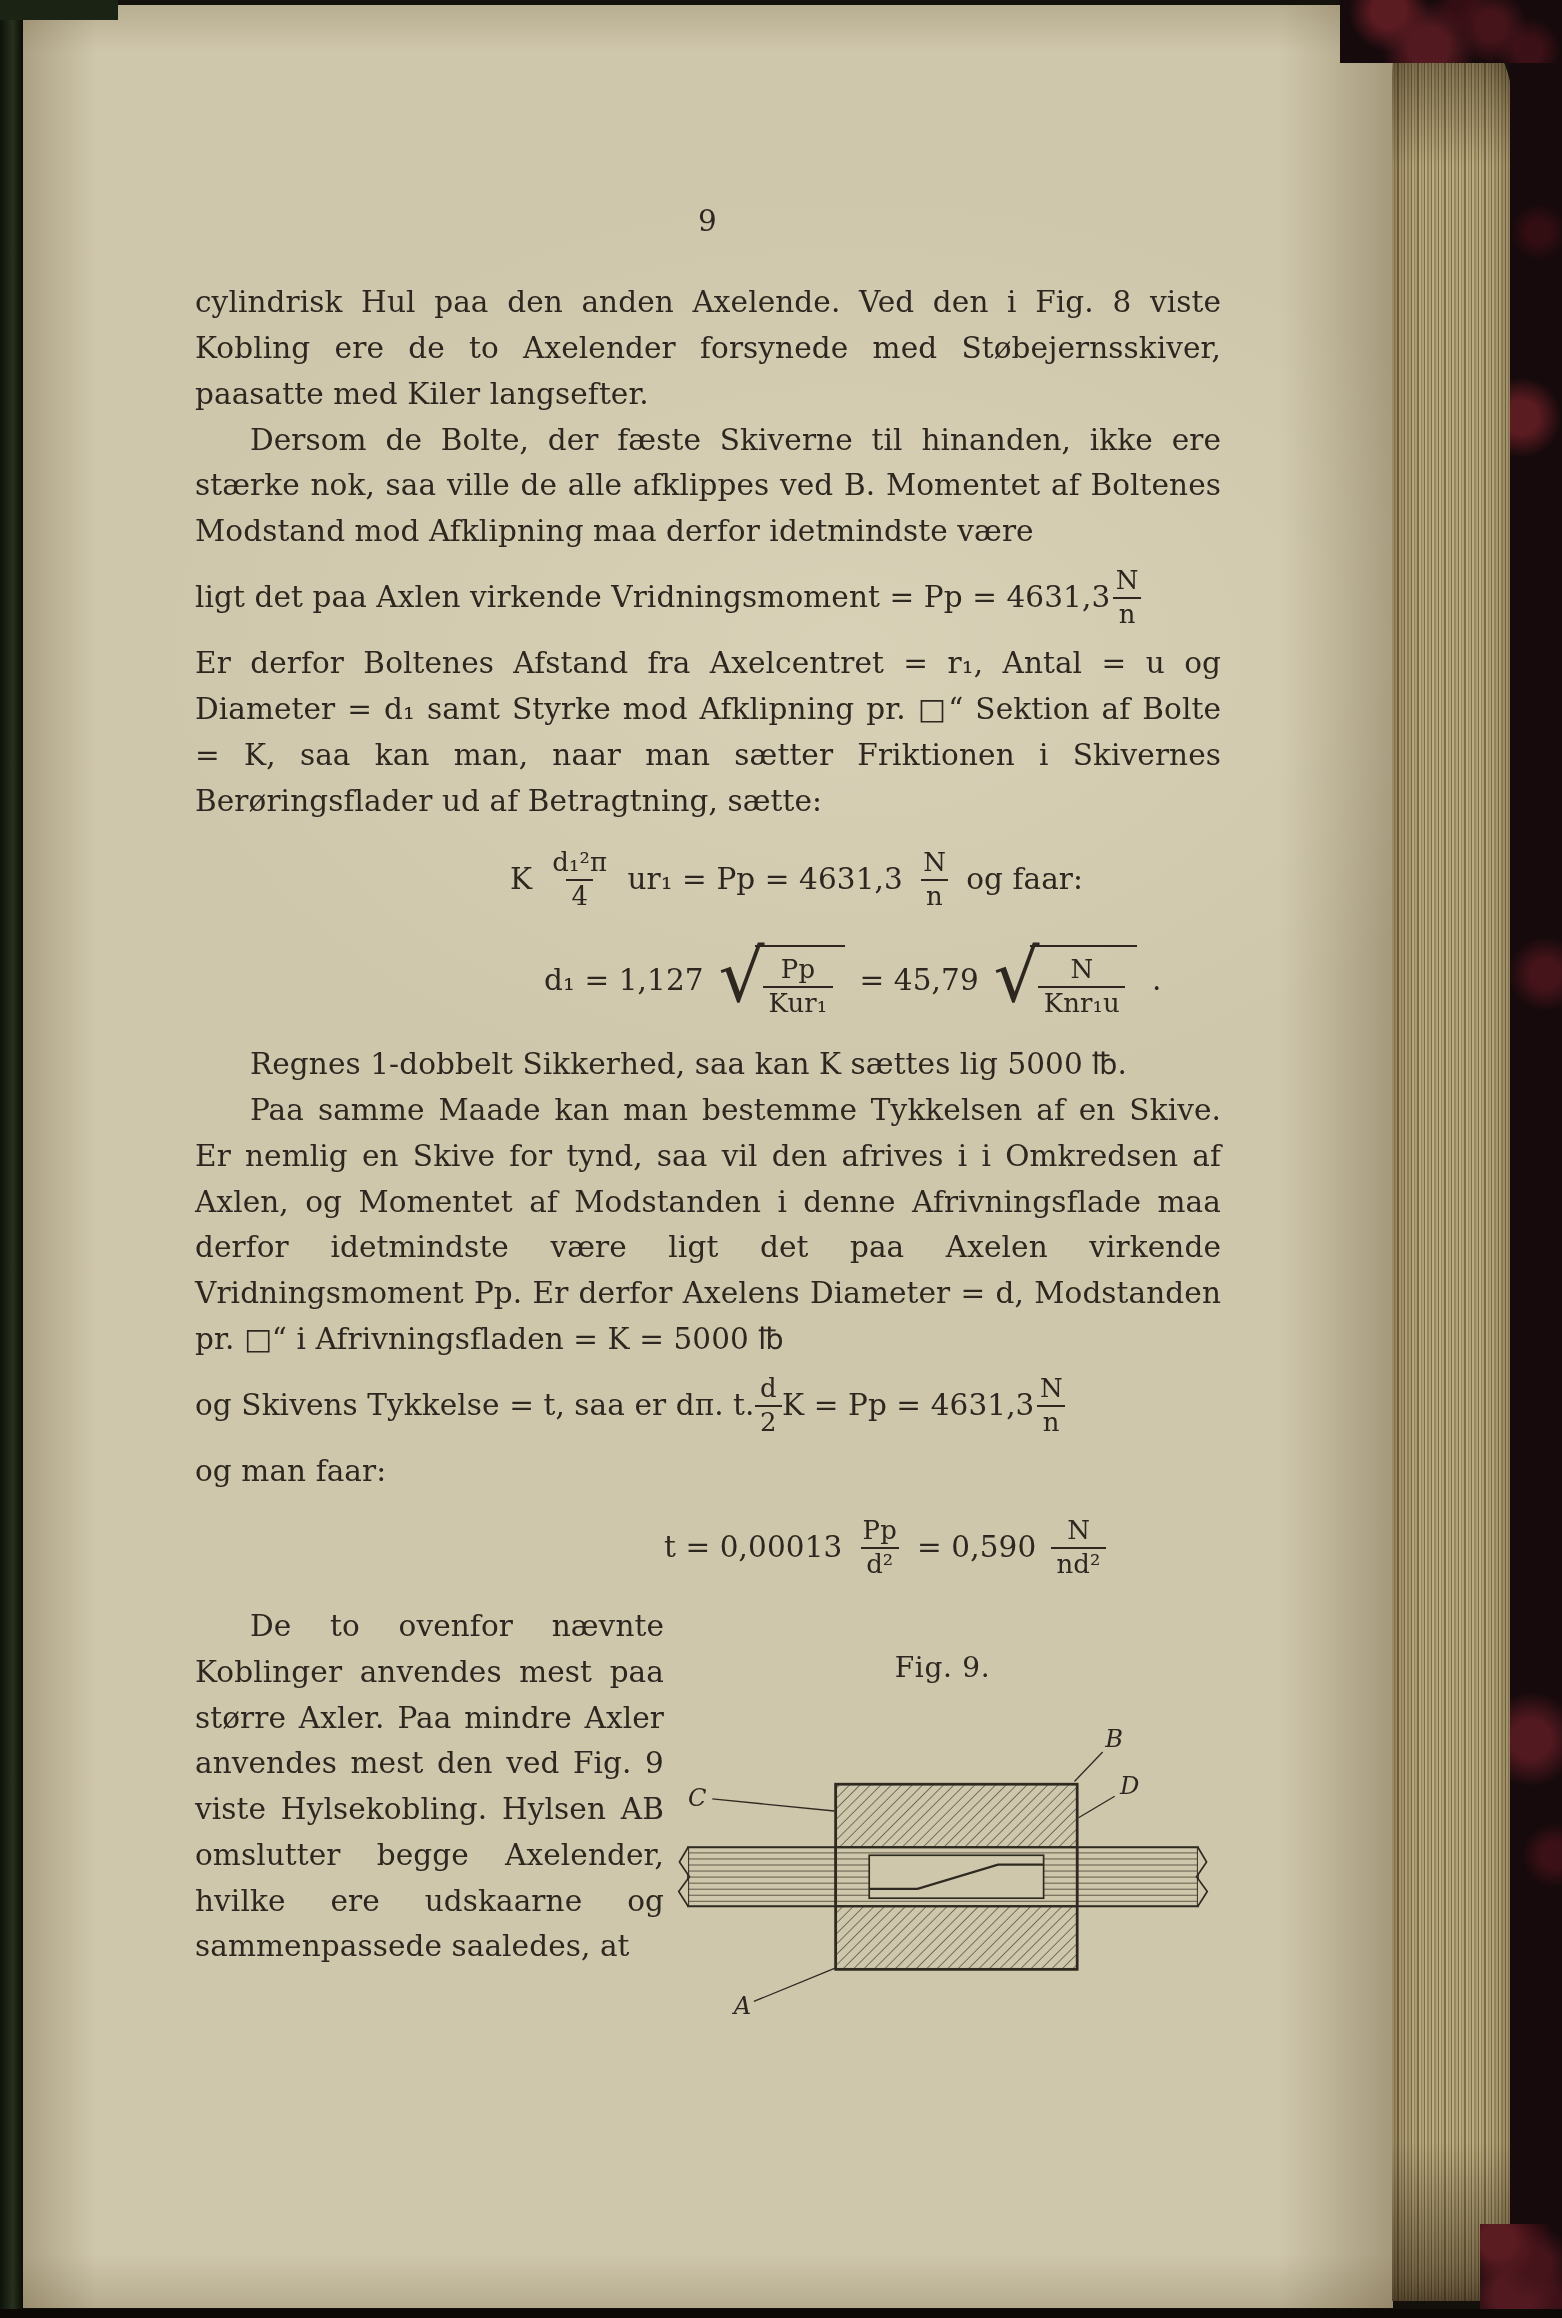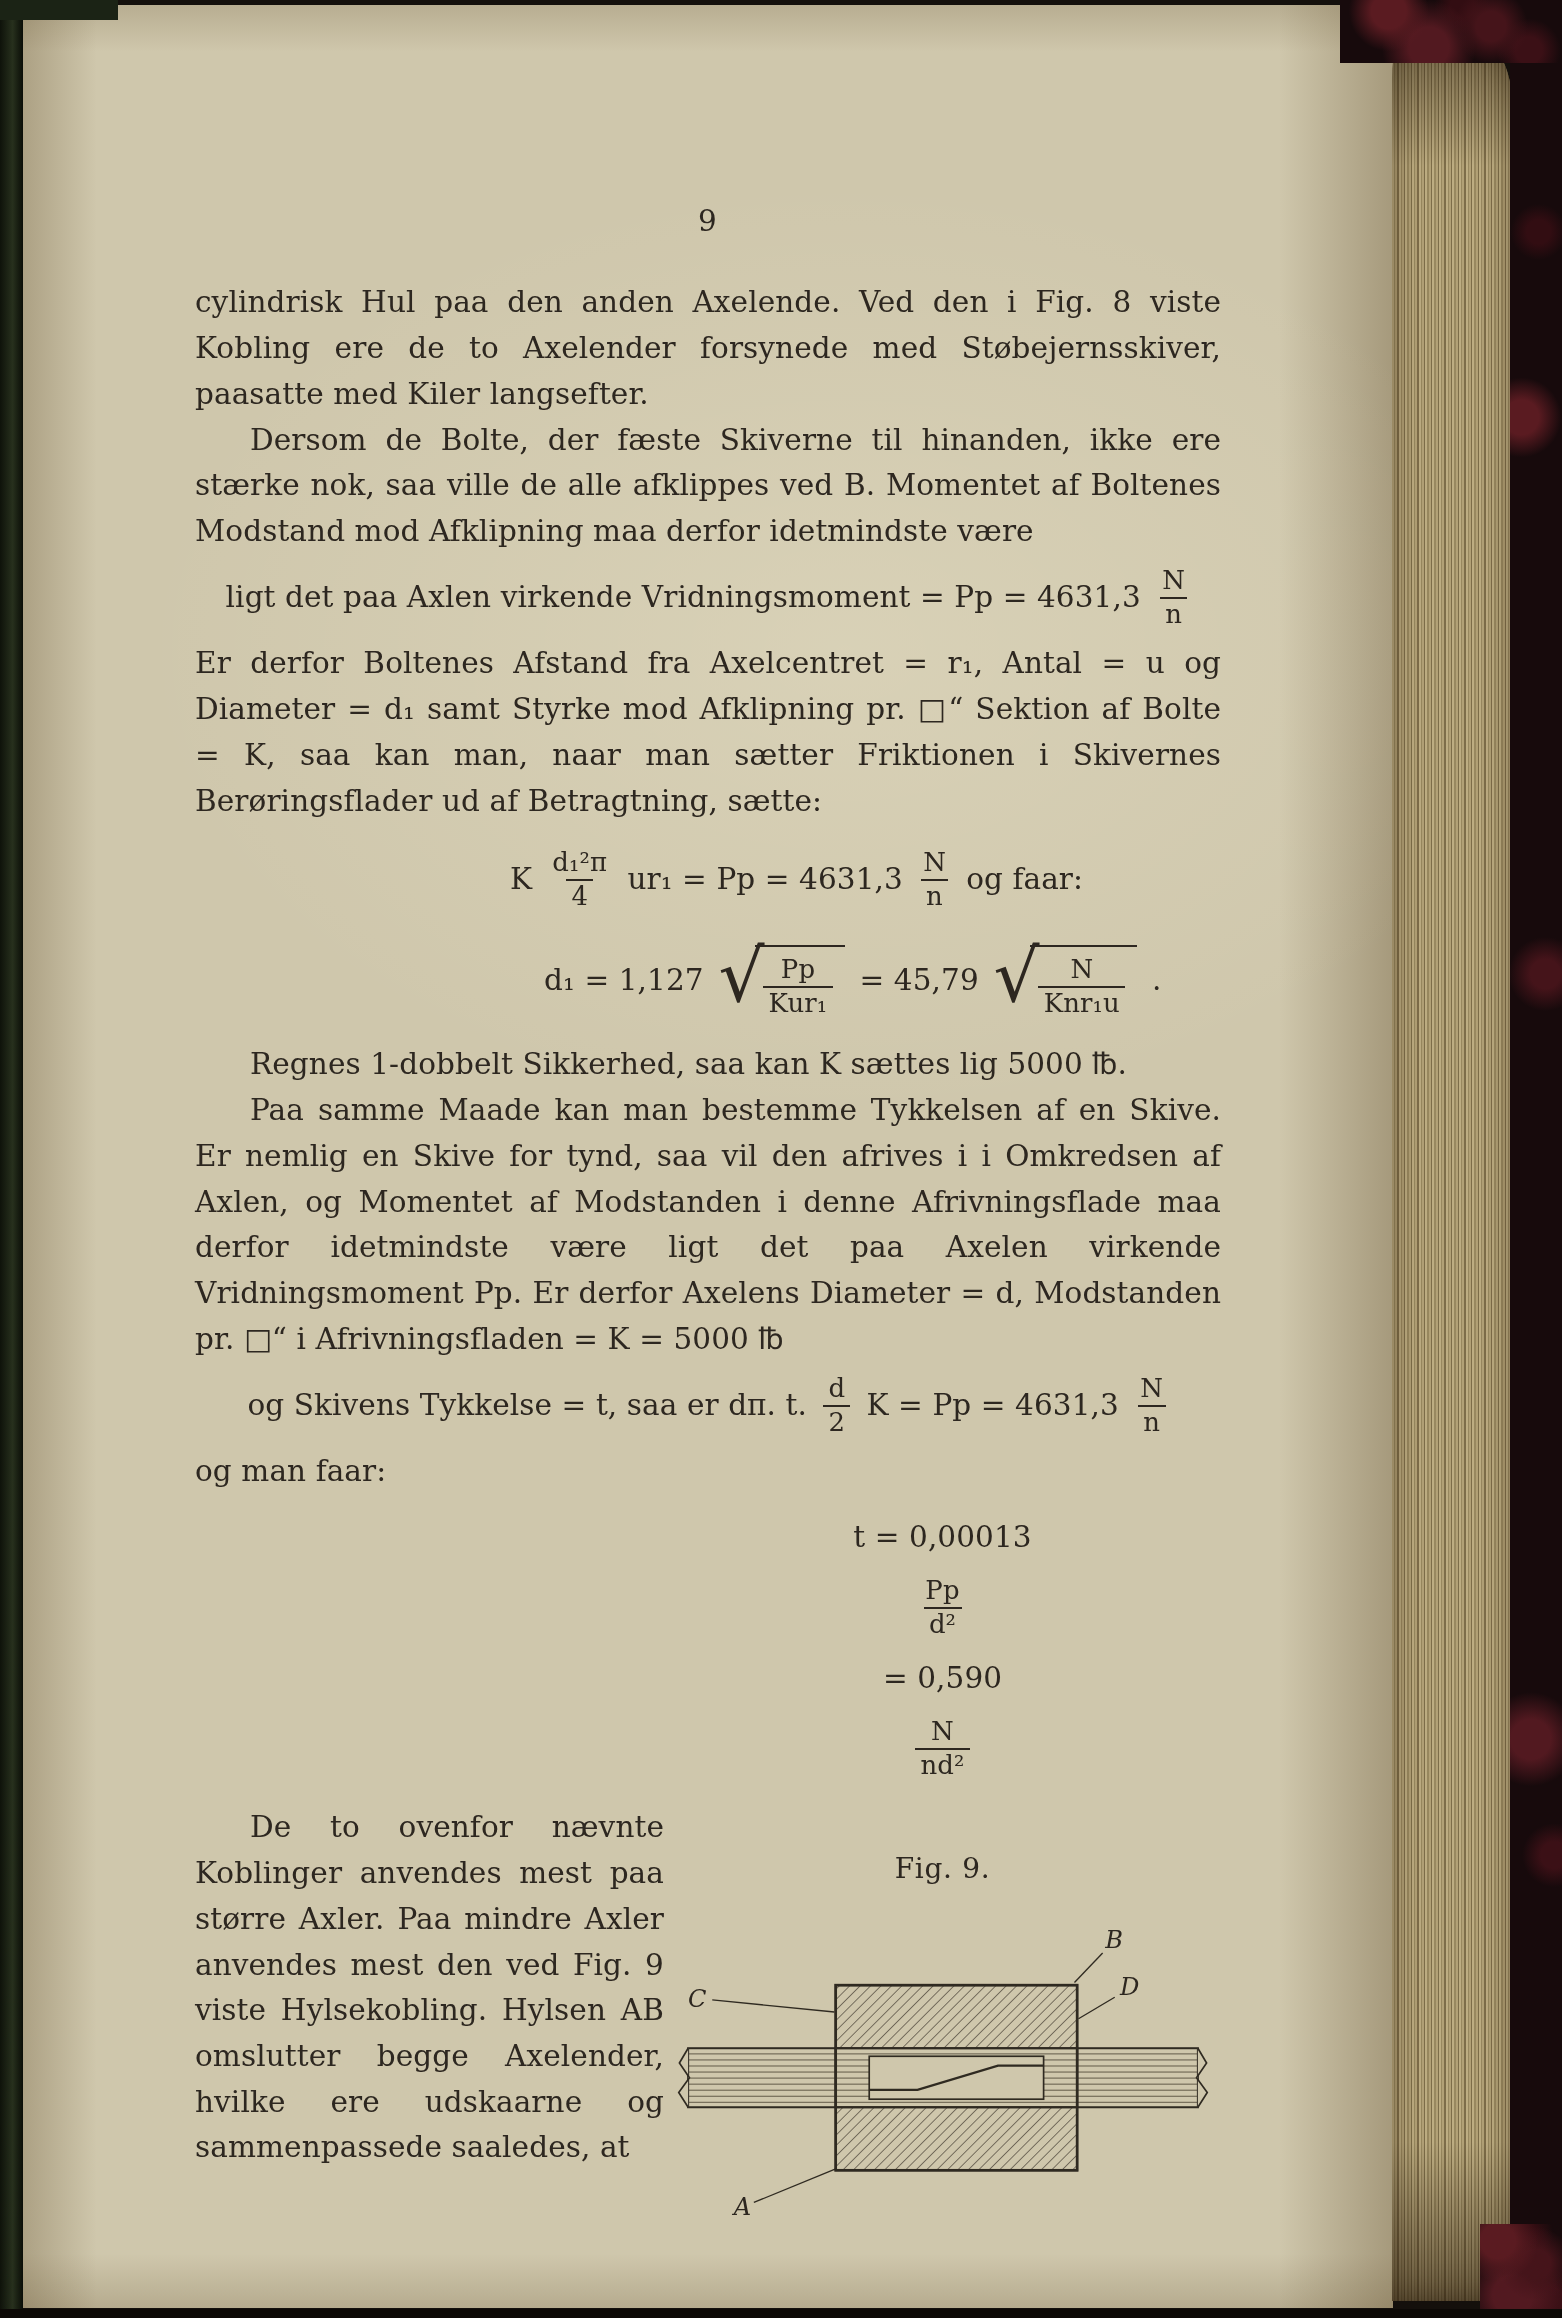--- a/index.html
+++ b/index.html
@@ -59,33 +59,33 @@
   .page-number { text-align:center; font-size:29.5px; padding-top:199px; letter-spacing:1.3px; }
 
   .textblock {
     width:1026px; margin:42px auto 0; font-size:29.5px; line-height:1.55;
     text-align:justify; letter-spacing:0.1px;
   }
   .para { margin:0; }
   .indent { text-indent:55px; }
 
   
-  .fline { display:flex; align-items:center; gap:16px; margin:10.7px 0; text-indent:0;justify-content:center; }
+  .fline { display:flex; align-items:center; margin:10.7px 0; text-indent:0; }
 
   .frac {
     display:inline-flex; flex-direction:column; align-items:center;
     font-size:.88em; line-height:1.22; text-align:center; vertical-align:middle;
   }
   .frac .num { padding:0 5.4px; }
   .frac .den { border-top:2px solid var(--ink,#2d2720); padding:0 5.4px; }
 
   .eq { display:flex; align-items:center; gap:14.8px; margin:23px 0; text-indent:0; }
   .eq-1 { padding-left:315px; }
   .eq-2 { padding-left:349px; margin-top:29.5px; }
-  .eq-3 { padding-left:469px; margin:20px 0 9.4px;flex-direction:column; }
+  .eq-3 { padding-left:469px; margin:20px 0 9.4px; }
 
   .sqrt { display:inline-flex; align-items:flex-start; }
   .rad  { font-size:2.45em; line-height:.95; }
   .radbody {
     border-top:2.7px solid var(--ink,#2d2720); margin-left:-9.4px; margin-top:3.4px;
     padding:6.7px 12px 0 8px; display:inline-flex; align-items:center;
   }
 
   
   .bottom { display:flex; align-items:flex-start; margin-top:24px; }

